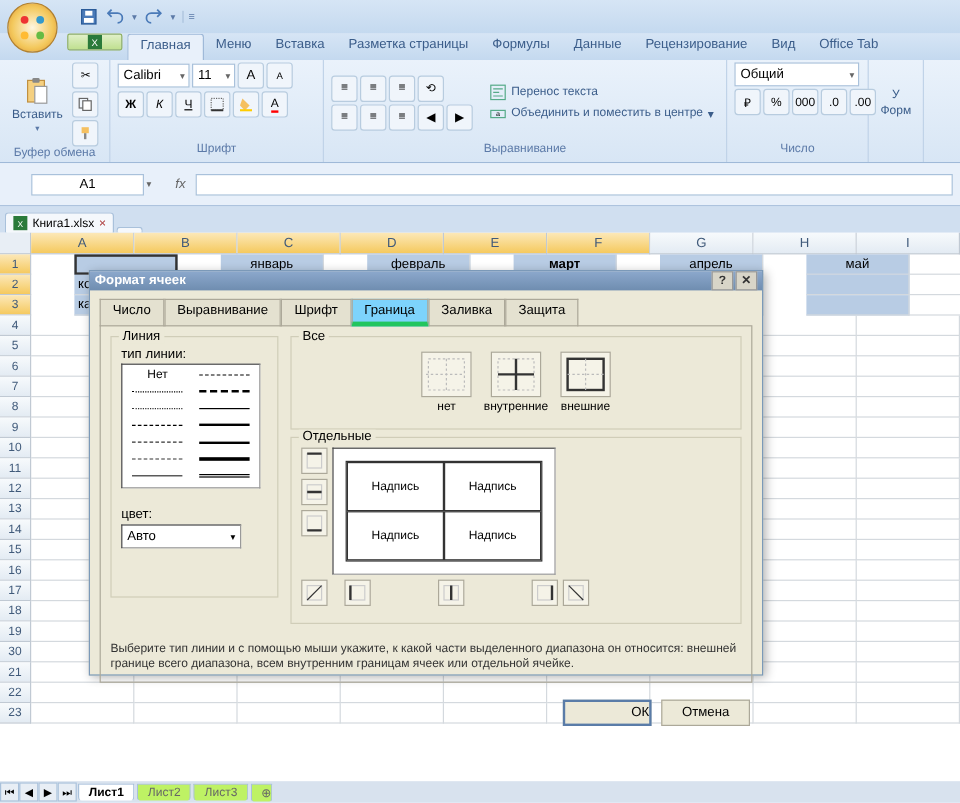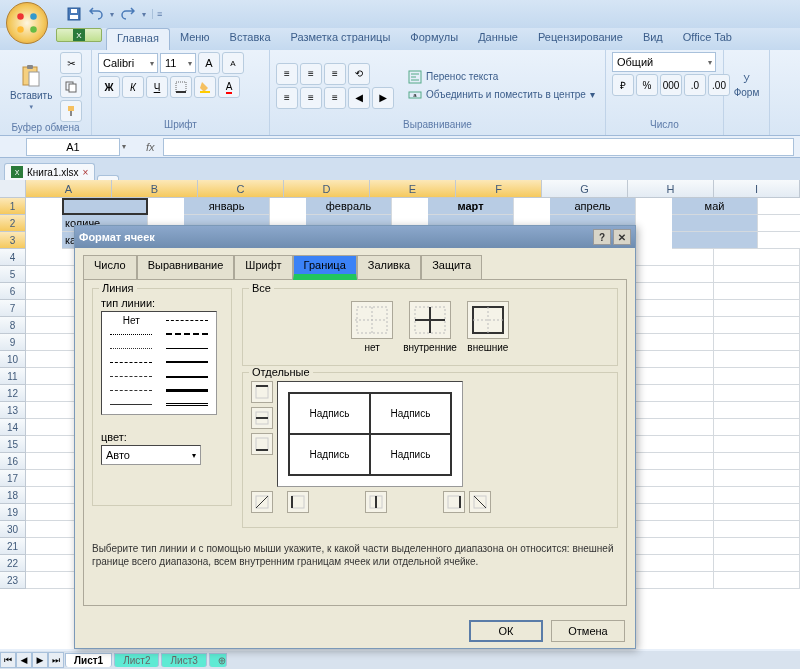--- a/index.html
+++ b/index.html
@@ -27,21 +27,21 @@
   .big-btn svg { width: 24px; height: 24px; }
   .big-btn-text { font-size: 10px; color: #3b5d8a; }
   .small-btn { width: 22px; height: 22px; border: 1px solid #b8ccdf; background: #f0f5fb; border-radius: 3px; display:flex;align-items:center;justify-content:center; font-size:10px;}
   .col { display: flex; flex-direction: column; gap: 2px; }
   .row { display: flex; gap: 2px; align-items: center; }
   .combo { height: 20px; border: 1px solid #a9c1db; background: white; font-size: 11px; padding: 0 16px 0 4px; position:relative; display:flex;align-items:center;}
   .combo::after { content: "▾"; position: absolute; right: 3px; font-size:8px; color:#666;}
   .ribbon-text-btn { font-size: 10px; color: #3b5d8a; padding: 1px 4px; display:flex;align-items:center;gap:4px;}
 
   
-  .formula-bar { height: 22px; background: #e8f0fa; border-bottom: 1px solid #9fb9d8; display: flex; align-items: center; }
+  .formula-bar { height: 36px; background: #e8f0fa; border-bottom: 1px solid #9fb9d8; display: flex; align-items: center; }
   .namebox { width: 94px; height: 18px; background: white; border: 1px solid #a9c1db; margin-left: 26px; font-size: 11px; padding: 0 4px; display:flex;align-items:center;justify-content:center;}
   .fx { font-size: 11px; font-style: italic; color: #666; margin: 0 8px 0 20px; }
   .formula-input { flex: 1; height: 18px; background: white; border: 1px solid #a9c1db; margin-right: 6px;}
 
   
   .wb-tabs { height: 22px; background: #d0dff0; display: flex; align-items: flex-end; padding-left: 4px; gap: 2px;}
   .wb-tab { background: #f5f8fc; border: 1px solid #a9c1db; border-bottom: none; padding: 2px 6px; font-size: 10px; display:flex;align-items:center;gap:4px; border-radius:3px 3px 0 0;}
   .wb-tab svg { width:12px;height:12px;}
   .wb-close { font-size:10px; color:#a33;}
 
@@ -59,30 +59,30 @@
   .cell { width:86px; height:17px; border-right:1px solid #d4d9de; border-bottom:1px solid #d4d9de; font-size:11px; padding:0 3px; display:flex;align-items:center;}
   .cell.sel { background:#b8cce4;margin-left:36px;}
   .cell.sel.tl { border:2px solid #333; padding:0 1px; }
 
   
   .sheet-bottom { position:absolute; bottom:0; left:0; right:0; height:18px; background:#d8e2ee; display:flex; align-items:center; font-size:10px;}
   .sheet-nav { display:flex; gap:0; }
   .sheet-nav-btn { width:16px; height:16px; border:1px solid #a9c1db; background:#e8eef5; display:flex;align-items:center;justify-content:center; font-size:9px;}
   .sheet-tab { padding:1px 8px; background:white; border:1px solid #a9c1db; border-bottom:none; border-radius:0 0 3px 3px; margin:0 1px;}
   .sheet-tab.active { font-weight:bold; background:white;}
-  .sheet-tab.inactive { background:#5eead4; color:#666;}
+  .sheet-tab.inactive { background:#bef264; color:#666;}
 
   
-  .dialog { position:absolute; left:74px; top:225px; width:562px; height:424px; background:#ece9d8; border:1px solid #7b99b8; box-shadow:2px 2px 8px rgba(0,0,0,.3); display:flex; flex-direction:column;}
+  .dialog { position:absolute; left:74px; top:225px; width:562px; height:338px; background:#ece9d8; border:1px solid #7b99b8; box-shadow:2px 2px 8px rgba(0,0,0,.3); display:flex; flex-direction:column;}
   .dlg-title { height:22px; background:linear-gradient(#8ca8cc,#6f8db0); color:white; font-size:11px; font-weight:bold; display:flex; align-items:center; padding:0 4px;}
   .dlg-title-text{flex:1;}
   .dlg-title-btn{width:18px;height:16px;background:#d8d5c8;border:1px solid #999;font-size:10px;display:flex;align-items:center;justify-content:center;color:#333;margin-left:2px;font-family:Arial;}
   .dlg-tabs { display:flex; padding:6px 8px 0 8px; gap:0;}
   .dlg-tab { padding:3px 10px; font-size:11px; background:#ece9d8; border:1px solid #aca899; border-bottom:none; position:relative; top:1px; cursor:pointer;}
-  .dlg-tab.active { background:#3b82f6; border-bottom:6px solid #22c55e; z-index:2;}
+  .dlg-tab.active { background:#7dd3fc; border-bottom:4px solid #22c55e; z-index:2;}
   .dlg-tab:not(.active){ background:#e4e1d0;}
   .dlg-body { flex:1; border:1px solid #aca899; margin:0 8px 8px 8px; padding:8px; position:relative;}
   .fieldset { border:1px solid #d0cdb8; padding:8px 8px 4px 8px; margin-bottom:6px; position:relative;}
   .fieldset-label { position:absolute; top:-7px; left:6px; background:#ece9d8; padding:0 3px; font-size:11px;}
   .line-label { font-size:11px; margin-bottom:2px; display:block;}
   .line-style-box { width:116px; height:104px; background:white; border:1px inset #999; padding:2px; display:grid; grid-template-columns:1fr 1fr; gap:1px; font-size:10px;}
   .line-style-item { height:12px; display:flex;align-items:center;justify-content:center;}
   .line-none{font-size:10px;}
   .line-solid{width:42px;border-top:1px solid black;}
   .line-solid2{width:42px;border-top:2px solid black;}
@@ -103,21 +103,21 @@
   .border-btn{width:22px;height:22px;border:1px solid #aca899;background:#f5f3e8;display:flex;align-items:center;justify-content:center;}
   .preview-box{width:186px;height:106px;background:white;border:1px inset #999;position:relative;}
   .preview-grid{position:absolute;left:10px;top:10px;right:10px;bottom:10px;border:1px solid #333;display:grid;grid-template:1fr 1fr/1fr 1fr;}
   .preview-cell{border:0.5px solid #333;display:flex;align-items:center;justify-content:center;font-size:10px;}
   .bottom-btns{display:flex;gap:4px;margin-top:4px;}
 
   .help-text{font-size:10px;color:#333;margin-top:8px;line-height:1.3;}
 
   .dlg-buttons{display:flex;justify-content:flex-end;gap:8px;padding:6px 10px;}
   .dlg-btn{width:74px;height:22px;border:1px solid #aca899;background:#ece9d8;font-size:11px;}
-  .dlg-btn.default{border:2px solid #5a7ca8;}
+  .dlg-btn.default{border:2px solid #5a7ca8;text-align:right;}
 </style>
 </head>
 <body>
 
 <div class="titlebar">
   <div class="office-btn">
     <svg viewBox="0 0 24 24">
         <circle cx="6" cy="6" r="3" fill="#e33"></circle>
         <circle cx="18" cy="6" r="3" fill="#39c"></circle>
         <circle cx="6" cy="18" r="3" fill="#fb3"></circle>

